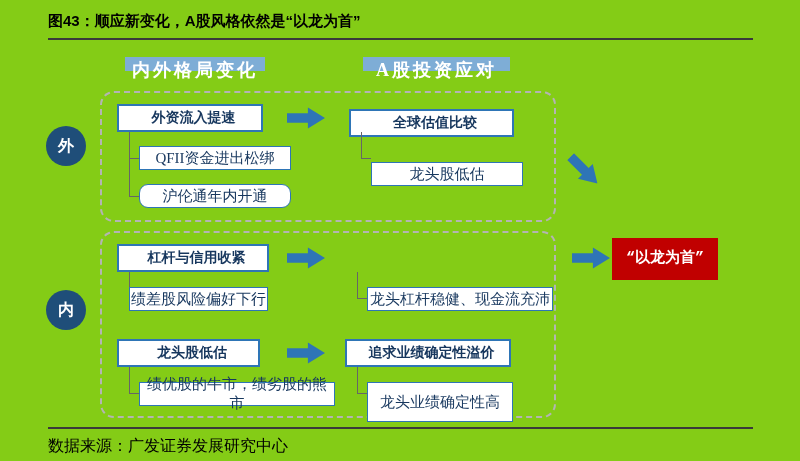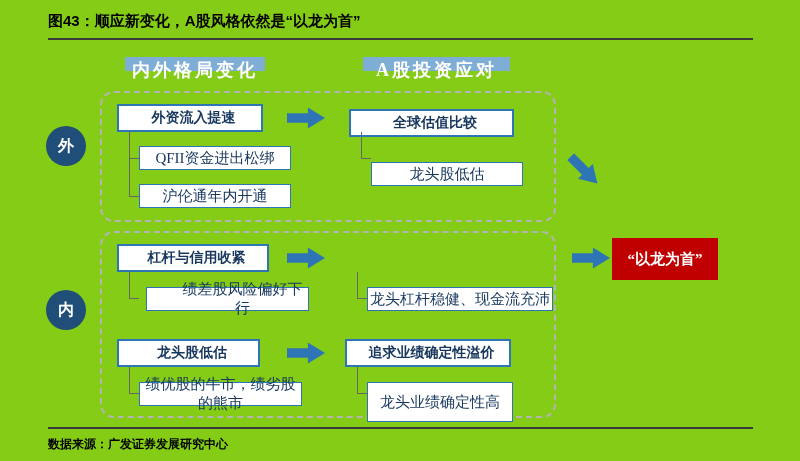--- a/index.html
+++ b/index.html
@@ -42,45 +42,45 @@
        color:var(--dark-navy);text-align:center;font-family:"Liberation Serif",serif;
        font-size:15px;display:flex;align-items:center;justify-content:center;}
   .cline{position:absolute;background:#666;}
 
   .arrow{position:absolute;width:38px;height:22px;}
   .arrow svg{display:block;width:100%;height:100%;}
   .arrow-diag{transform:rotate(45deg);}
 
   .result{position:absolute;left:612px;top:238px;width:106px;height:42px;background:var(--result-red);
           color:#fff;font-size:15px;font-weight:bold;text-align:center;line-height:42px;
-          font-family:Liberation Serif, serif;}
+          font-family:Liberation Mono, monospace;}
 
   .bottom-rule{position:absolute;left:48px;top:427px;width:705px;height:2px;background:var(--line-dark);}
-  .source{position:absolute;left:48px;top:436px;font-size:12px;font-weight:bold;color:#000;}
+  .source{position:absolute;left:48px;top:436px;font-size:16px;font-weight:normal;color:#000;}
 </style>
 </head>
 <body>
 
 <div class="canvas">
 
   <div class="fig-title">图43：顺应新变化，A股风格依然是“以龙为首”</div>
   <div class="title-rule"></div>
 
   <div class="chip chip1">内外格局变化</div>
   <div class="chip chip2">A股投资应对</div>
 
   <div class="group group1"></div>
   <div class="badge badge-ext">外</div>
 
   <div class="node" style="left:117px;top:104px;width:146px;height:28px;">外资流入提速</div>
   <div class="cline" style="left:129px;top:132px;width:1px;height:64px;"></div>
   <div class="cline" style="left:129px;top:158px;width:10px;height:1px;"></div>
   <div class="cline" style="left:129px;top:196px;width:10px;height:1px;"></div>
   <div class="sub" style="left:139px;top:146px;width:152px;height:24px;">QFII资金进出松绑</div>
-  <div class="sub" style="left:139px;top:184px;width:152px;height:24px;">沪伦通年内开通</div>
+  <div class="sub" style="left:139px;top:184px;width:152px;height:24px;border-radius:9px;">沪伦通年内开通</div>
 
   <div class="arrow" style="left:287px;top:107px;">
     <svg viewBox="0 0 40 22">
         <polygon points="0,6 22,6 22,0 40,11 22,22 22,16 0,16" fill="#2E75B6"></polygon>
       </svg>
   </div>
 
   <div class="node" style="left:349px;top:109px;width:165px;height:28px;">全球估值比较</div>
   <div class="cline" style="left:361px;top:132px;width:1px;height:26px;"></div>
   <div class="cline" style="left:361px;top:158px;width:10px;height:1px;"></div>
@@ -91,36 +91,36 @@
         <polygon points="0,6 22,6 22,0 40,11 22,22 22,16 0,16" fill="#2E75B6"></polygon>
       </svg>
   </div>
 
   <div class="group group2"></div>
   <div class="badge badge-int">内</div>
 
   <div class="node" style="left:117px;top:244px;width:152px;height:28px;">杠杆与信用收紧</div>
   <div class="cline" style="left:129px;top:272px;width:1px;height:27px;"></div>
   <div class="cline" style="left:129px;top:298px;width:10px;height:1px;"></div>
-  <div class="sub" style="left:146px;top:287px;width:163px;height:24px;padding-left:30px;">绩差股风险偏好下行</div>
+  <div class="sub" style="left:129px;top:287px;width:139px;height:24px;">绩差股风险偏好下行</div>
 
   <div class="arrow" style="left:287px;top:247px;">
     <svg viewBox="0 0 40 22">
         <polygon points="0,6 22,6 22,0 40,11 22,22 22,16 0,16" fill="#2E75B6"></polygon>
       </svg>
   </div>
 
   <div class="cline" style="left:357px;top:272px;width:1px;height:27px;"></div>
   <div class="cline" style="left:357px;top:298px;width:10px;height:1px;"></div>
   <div class="sub" style="left:367px;top:287px;width:186px;height:24px;">龙头杠杆稳健、现金流充沛</div>
 
   <div class="node" style="left:117px;top:339px;width:143px;height:28px;">龙头股低估</div>
   <div class="cline" style="left:129px;top:367px;width:1px;height:27px;"></div>
   <div class="cline" style="left:129px;top:393px;width:10px;height:1px;"></div>
-  <div class="sub" style="left:139px;top:382px;width:163px;height:24px;">绩优股的牛市，绩劣股的熊市</div>
+  <div class="sub" style="left:139px;top:382px;width:196px;height:24px;">绩优股的牛市，绩劣股的熊市</div>
 
   <div class="arrow" style="left:287px;top:342px;">
     <svg viewBox="0 0 40 22">
         <polygon points="0,6 22,6 22,0 40,11 22,22 22,16 0,16" fill="#2E75B6"></polygon>
       </svg>
   </div>
 
   <div class="node" style="left:345px;top:339px;width:166px;height:28px;">追求业绩确定性溢价</div>
   <div class="cline" style="left:357px;top:367px;width:1px;height:27px;"></div>
   <div class="cline" style="left:357px;top:393px;width:10px;height:1px;"></div>

